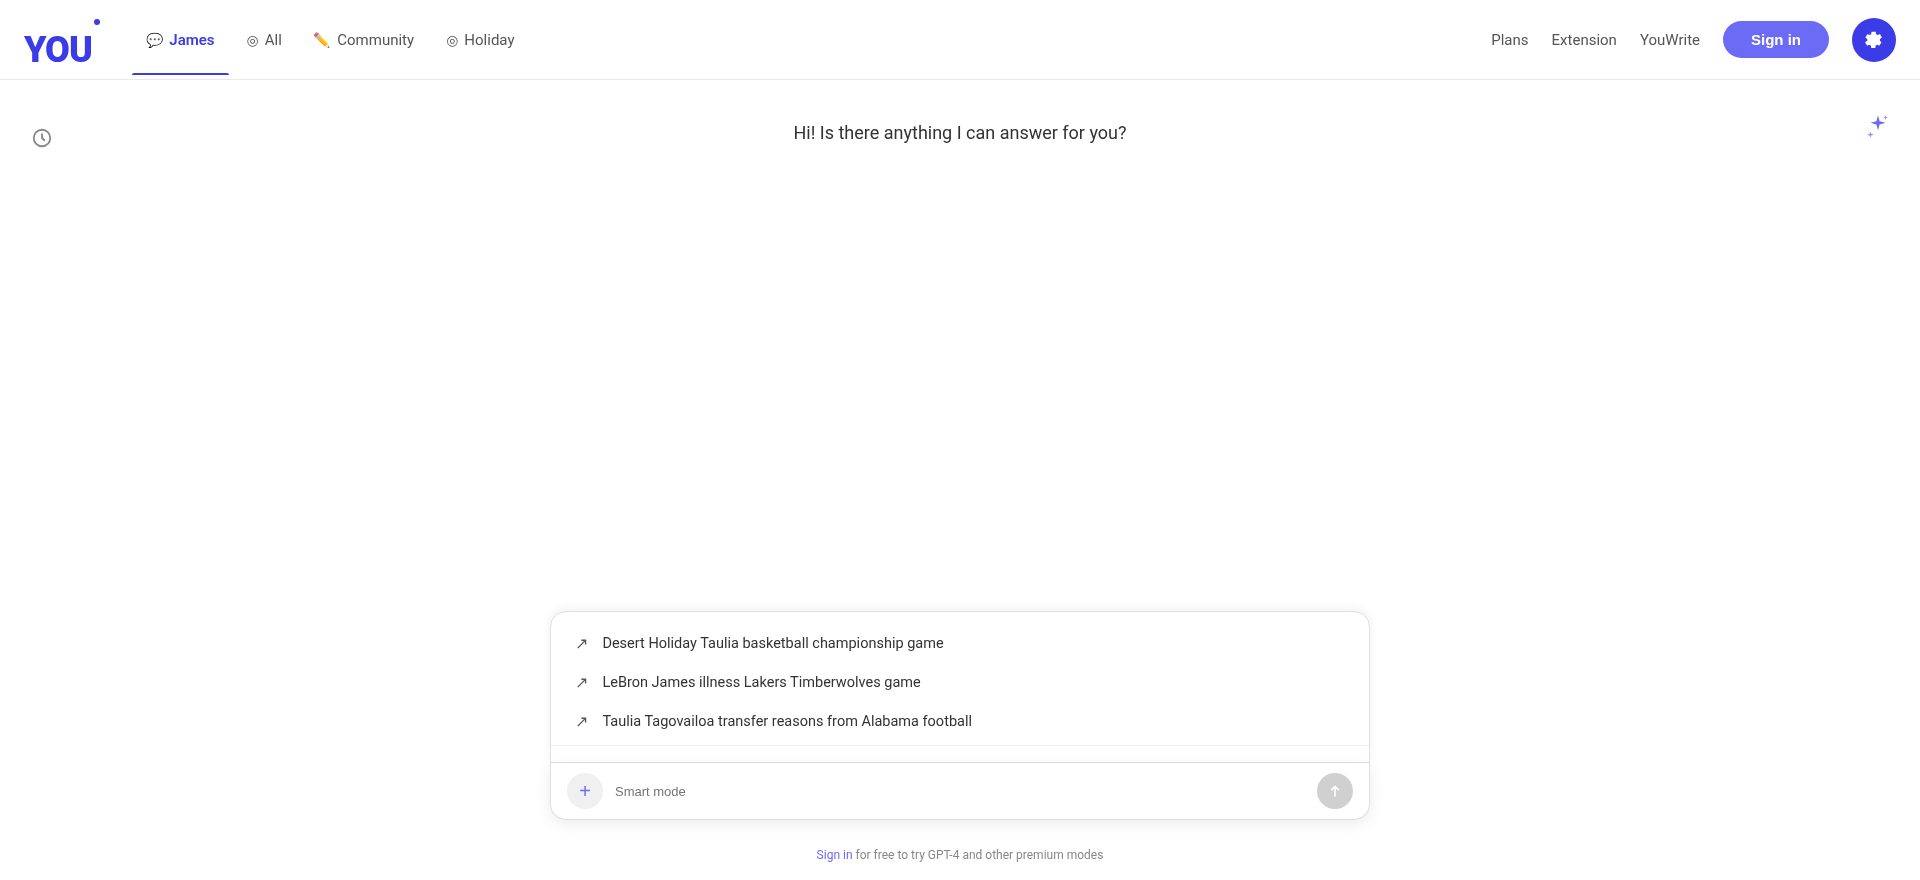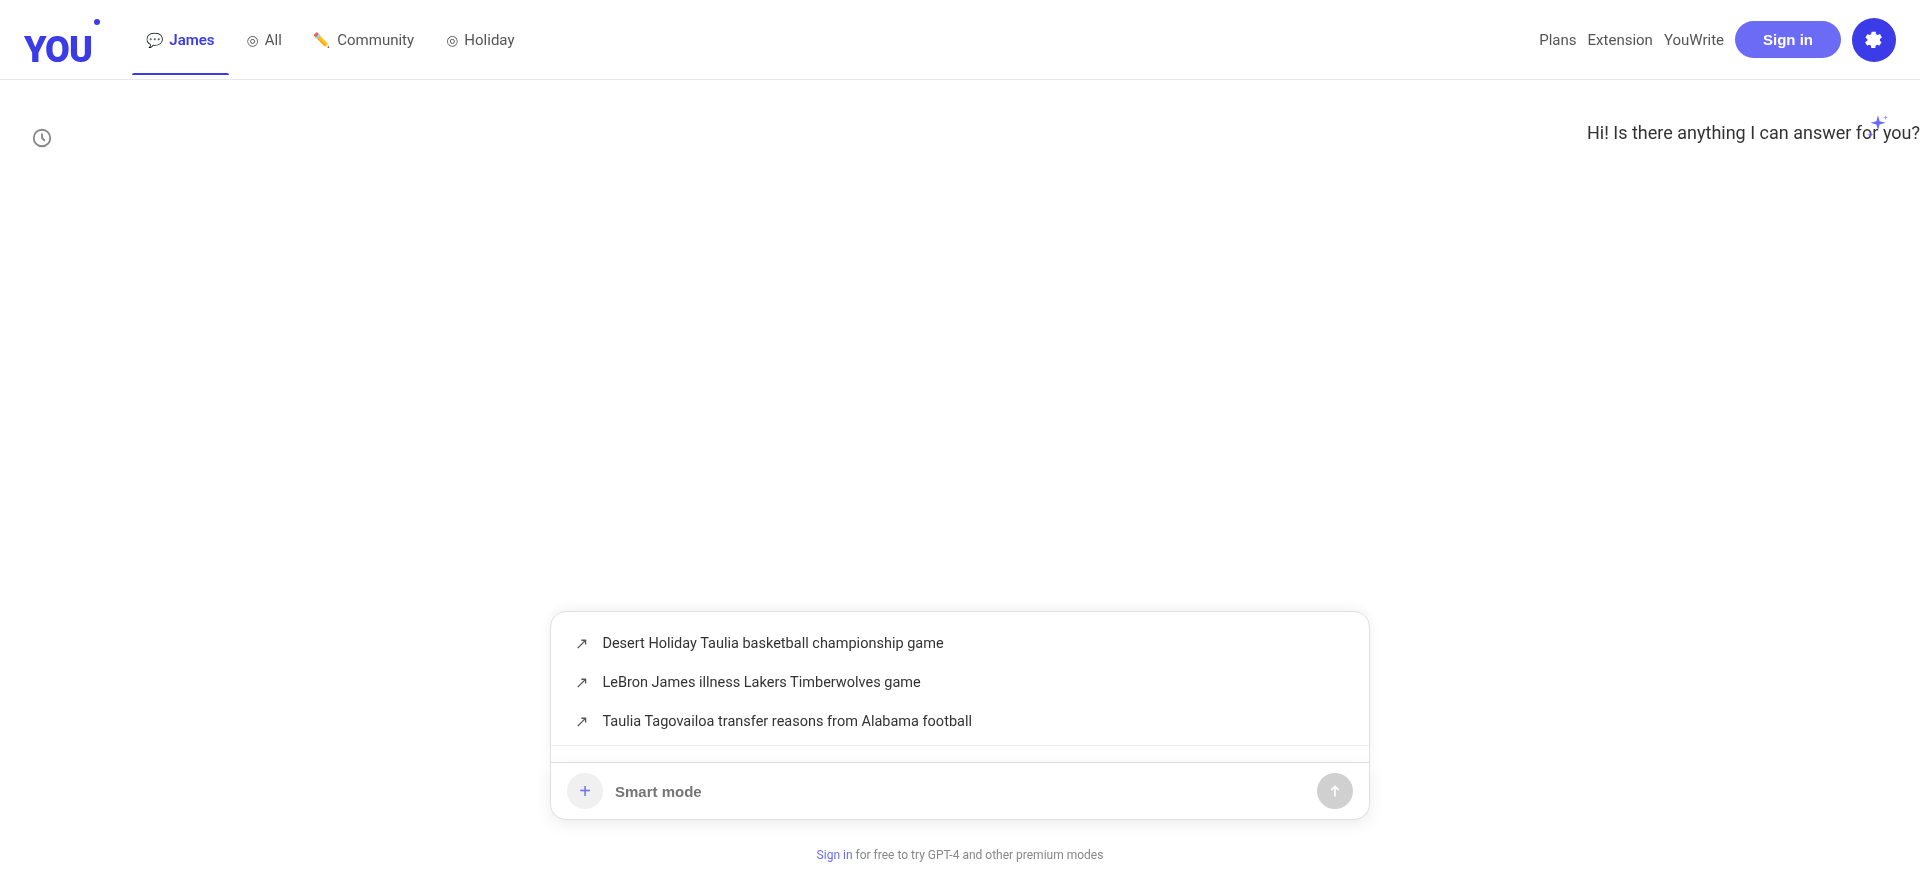--- a/index.html
+++ b/index.html
@@ -76,21 +76,21 @@
       border-radius: 2px 2px 0 0;
     }
 
     .nav-icon {
       font-size: 14px;
     }
 
     .header-right {
       display: flex;
       align-items: center;
-      gap: 11px;
+      gap: 23px;
       margin-left: auto;
     }
     .header-link {
       font-size: 15px;
       color: #555;
       cursor: pointer;
       text-decoration: none;
     }
 
     .signin-btn {
@@ -114,21 +114,21 @@
       justify-content: center;
       cursor: pointer;
       color: white;
       font-size: 18px;
     }
 
     
     .main {
       display: flex;
       flex-direction: column;
-      align-items: flex-end;
+      align-items: center;
       height: calc(880px - 80px);
       position: relative;
     }
 
     .history-btn {
       position: absolute;
       left: 24px;
       top: 40px;
       width: 36px;
       height: 36px;
@@ -226,25 +226,24 @@
       font-size: 20px;
       font-weight: 300;
       flex-shrink: 0;
       border: none;
     }
 
     .search-input {
       flex: 1;
       border: none;
       outline: none;
-      font-size: 15px;
+      font-size: 13px;
       color: #999;
       padding: 0 12px;
       background: transparent;
-      font-weight: bold;
     }
 
     .send-btn {
       width: 36px;
       height: 36px;
       background: #d0d0d0;
       border-radius: 50%;
       display: flex;
       align-items: center;
       justify-content: center;

